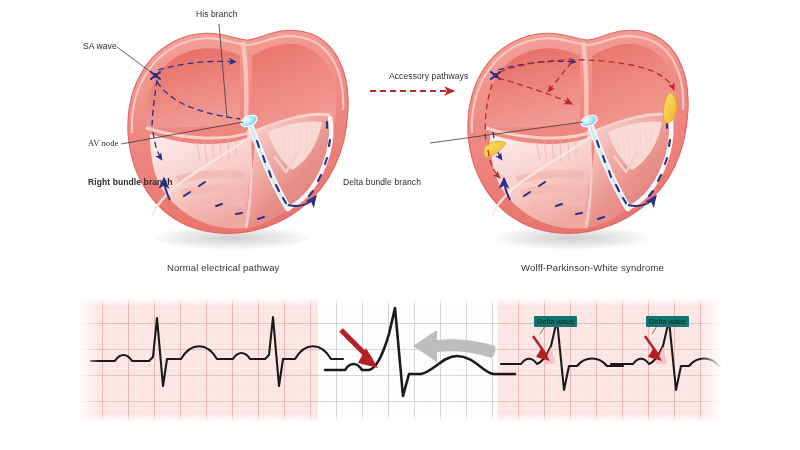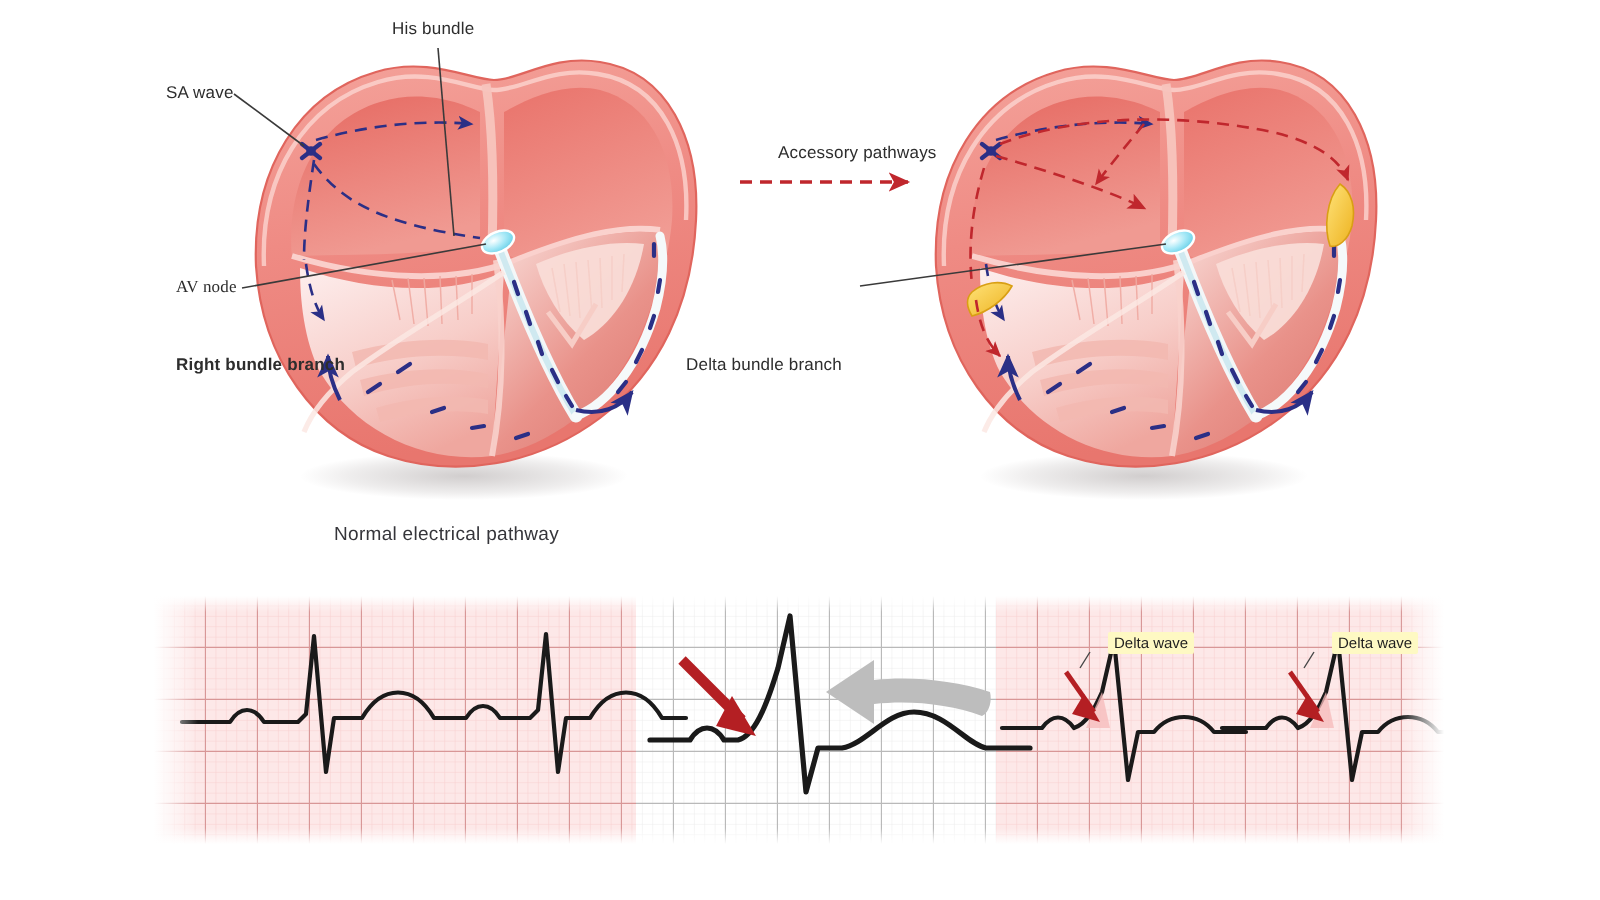--- a/index.html
+++ b/index.html
@@ -14,21 +14,21 @@
   
   .lbl{
     font-size:8.5px;color:#2d2d2d;white-space:nowrap;letter-spacing:.1px;
     line-height:1.1;
   }
   .caption{
     font-size:9.5px;color:#35353a;white-space:nowrap;letter-spacing:.15px;
   }
   .dwlabel{
     font-size:7.5px;color:#1e1e1e;white-space:nowrap;
-    background:#fef9c3;padding:1px 3px;border-radius:1px;margin-left:20px;
+    background:#0f766e;padding:1px 3px;border-radius:1px;
   }
 
   
   #ecg-strip{left:77px;top:298px;width:645px;height:124px;background:#fde8e8;}
   .fadeL{background:linear-gradient(to right,#ffffff 0%,rgba(255,255,255,0) 100%);}
   .fadeR{background:linear-gradient(to left,#ffffff 0%,rgba(255,255,255,0) 100%);}
   .fadeTop{background:linear-gradient(to bottom,#ffffff 0%,rgba(255,255,255,0) 100%);}
   .fadeBot{background:linear-gradient(to top,#ffffff 0%,rgba(255,255,255,0) 100%);}
 </style>
 </head>
@@ -301,37 +301,38 @@
         <path d="M152,84 C146,104 144,124 146,142"></path>
         <path d="M148,150 C150,164 154,172 160,178" marker-end="url(#mRed)"></path>
       </g>
 
       <g stroke="#3a3a3a" stroke-width="0.8" fill="none">
         <path d="M90,143 L243,122"></path>
       </g>
     </g>
   </svg>
 
-  <div class="abs lbl" style="left:196px;top:10px;">His bundle</div>
+  <div class="abs lbl" style="left:196px;top:10px;">His branch</div>
   <div class="abs lbl" style="left:83px;top:42px;">SA wave</div>
   <div class="abs lbl" style="left:88px;top:139px;font-family:Liberation Serif, serif;">AV node</div>
   <div class="abs lbl" style="left:88px;top:178px;font-weight:bold;">Right bundle branch</div>
   <div class="abs lbl" style="left:343px;top:178px;">Delta bundle branch</div>
 
   <div class="abs lbl" style="left:389px;top:72px;text-align:center;">Accessory pathways</div>
   <svg class="abs" style="left:368px;top:84px;width:96px;height:14px;" viewBox="0 0 96 14">
     <defs>
       <marker id="mLegend" markerWidth="7" markerHeight="7" refX="5.4" refY="3" orient="auto">
         <path d="M0,0.3 L6,3 L0,5.7 L1.5,3 Z" fill="#c0272d"></path>
       </marker>
     </defs>
     <path d="M2,7 L86,7" stroke="#c0272d" stroke-width="1.8" stroke-dasharray="6 4" fill="none" marker-end="url(#mLegend)"></path>
   </svg>
 
   <div class="abs caption" style="left:167px;top:262px;">Normal electrical pathway</div>
+  <div class="abs caption" style="left:521px;top:262px;">Wolff-Parkinson-White syndrome</div>
 
   <div class="abs" id="ecg-strip">
 
     <svg style="position:absolute;left:0;top:0;width:645px;height:124px;" viewBox="0 0 645 124">
       <defs>
 
         <pattern id="pMinor" width="5.2" height="5.2" patternUnits="userSpaceOnUse">
           <rect width="5.2" height="5.2" fill="#fde8e8"></rect>
           <path d="M5.2,0 L5.2,5.2 M0,5.2 L5.2,5.2" stroke="#f8cfcf" stroke-width="0.5"></path>
         </pattern>

